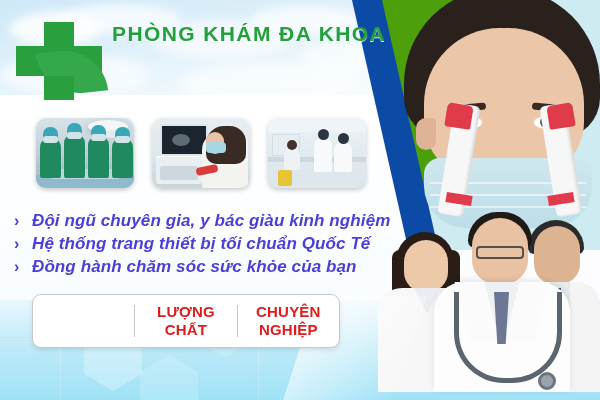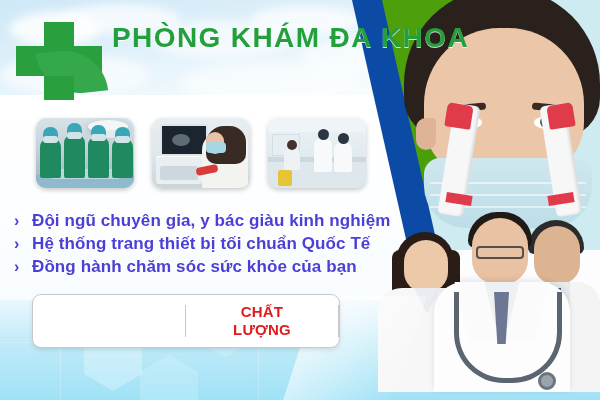--- a/index.html
+++ b/index.html
@@ -74,21 +74,21 @@
   .cross-h{position:absolute;left:0px;top:24px;width:86px;height:30px;background:#2a9f3d;}
   .cross-notch2{position:absolute;left:28px;top:54px;width:30px;height:18px;background:#2a9f3d;}
   .leaf{
     position:absolute;left:22px;top:28px;width:68px;height:44px;
     background:#34a84a;
     border-radius:0 46px 0 46px;transform:rotate(-6deg);
   }
 
   .title-small{
     position:absolute;left:112px;top:22px;
-    font-size:28px;font-weight:bold;letter-spacing:1.4px;color:#23a03c;
+    font-size:21px;font-weight:bold;letter-spacing:1.4px;color:#23a03c;
     text-shadow:0 1px 0 rgba(255,255,255,.8);
     white-space:nowrap;
   }
   .title-big{
     position:absolute;left:108px;top:44px;
     font-size:48px;font-weight:bold;letter-spacing:1px;color:#2aa147;
     line-height:1;white-space:nowrap;
     text-shadow:0 1px 0 rgba(255,255,255,.7);
   }
 
@@ -137,20 +137,21 @@
   
   .bullets{position:absolute;left:14px;top:209px;}
   .bline{display:flex;align-items:center;height:23px;white-space:nowrap;}
   .bchev{
     color:#4b3fd6;font-size:16px;font-weight:bold;width:18px;display:inline-block;
     text-align:left;
   }
   .btext{
     color:#4b3fd6;font-size:17px;font-weight:bold;letter-spacing:.1px;
     text-shadow:0 1px 0 rgba(255,255,255,.6);
+    font-style:italic;
   }
 
   
   .badges{
     position:absolute;left:32px;top:294px;width:306px;height:52px;
     background:#ffffff;border:1px solid #c9c9c9;border-radius:9px;
     display:flex;align-items:center;box-shadow:0 2px 4px rgba(0,0,0,.10);
   }
   .badge{
     flex:1;text-align:center;color:#e01b1b;font-weight:bold;font-size:15px;
@@ -377,20 +378,24 @@
       <span class="bchev">›</span>
       <span class="btext">Đồng hành chăm sóc sức khỏe của bạn</span>
     </div>
   </div>
 
   <div class="badges">
     <div class="badge">
     </div>
     <div class="bsep"></div>
     <div class="badge">
+      <div>LƯỢNG</div>
       <div>CHẤT</div>
-      <div>LƯỢNG</div>
     </div>
     <div class="bsep"></div>
+    <div class="badge">
+      <div>CHUYÊN</div>
+      <div>NGHIỆP</div>
+    </div>
   </div>
 
 
 </div>
 
 </body></html>

